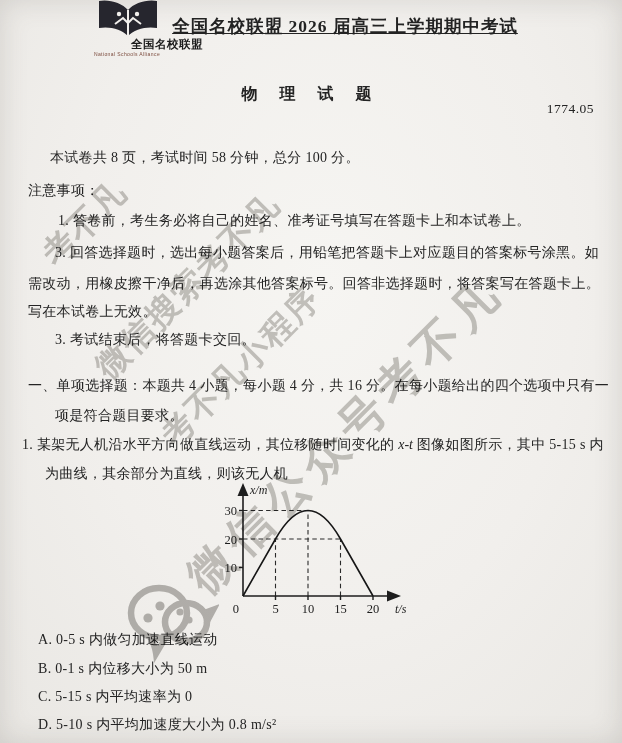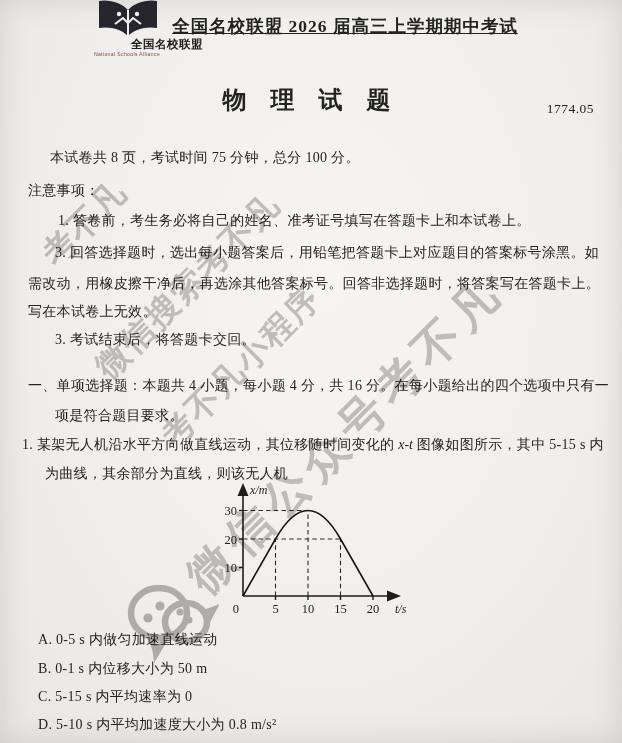--- a/index.html
+++ b/index.html
@@ -14,21 +14,21 @@
   .logo{position:absolute; left:93px; top:0; width:70px; z-index:3;}
   .logo-name{position:absolute; left:127px; top:37px; transform:translateX(-50%);
     font-weight:700; font-size:11.5px; letter-spacing:.5px; white-space:nowrap;
     font-family:"Liberation Sans","DejaVu Sans",sans-serif; color:#1c1c1c; z-index:3;margin-left:40px;}
   .logo-en{position:absolute; left:127px; top:51px; transform:translateX(-50%);
     font-size:5px; letter-spacing:.4px; white-space:nowrap; color:#7b4a3c;
     font-family:"Liberation Sans","DejaVu Sans",sans-serif; z-index:3;}
   .exam-title{position:absolute; left:345px; top:14px; transform:translateX(-50%);
     font-size:17.5px; font-weight:600; letter-spacing:1px; white-space:nowrap; z-index:3;text-decoration:underline;}
   .subject-title{position:absolute; left:50%; top:84px; transform:translateX(-50%);
-    font-size:24px; font-weight:700; letter-spacing:9px; white-space:nowrap; z-index:3;}
+    font-size:16px; font-weight:700; letter-spacing:9px; white-space:nowrap; z-index:3;}
   .date{position:absolute; right:28px; top:101px; font-size:13.5px; letter-spacing:.5px; z-index:3;}
   
   .bline{position:absolute; font-size:14px; letter-spacing:.3px; white-space:nowrap; z-index:3; color:#242424;}
   .bline.bold{font-weight:400;}
   .bline .italic{font-style:italic; letter-spacing:0;}
   
   .wm{position:absolute; transform-origin:0 0; white-space:nowrap; z-index:6;
     font-family:"Liberation Sans","DejaVu Sans",sans-serif; font-weight:700;
     color:#9a9894; opacity:.55; mix-blend-mode:multiply; pointer-events:none;}
   .wechat{position:absolute; left:119px; top:580px; z-index:6; opacity:.62; mix-blend-mode:multiply;}
@@ -50,21 +50,21 @@
     <path d="M22 24 L30 18 L35 23 L40 18 L48 24" stroke="#f1efec" stroke-width="2" fill="none"></path>
   </svg>
   <div class="logo-name">全国名校联盟</div>
   <div class="logo-en">National Schools Alliance</div>
 
   <div class="exam-title">全国名校联盟 2026 届高三上学期期中考试</div>
   <div class="subject-title">物 理 试 题</div>
   <div class="date">1774.05</div>
 
   <div>
-      <div class="bline" style="left: 50px; top: 149px;"><span>本试卷共 8 页，考试时间 75 分钟，总分 100 分。</span></div>
+      <div class="bline" style="left: 50px; top: 149px;"><span>本试卷共 8 页，考试时间 58 分钟，总分 100 分。</span></div>
       <div class="bline bold" style="left: 28px; top: 182px;"><span>注意事项：</span></div>
       <div class="bline" style="left: 58px; top: 212px; text-align: center;"><span>1. 答卷前，考生务必将自己的姓名、准考证号填写在答题卡上和本试卷上。</span></div>
       <div class="bline" style="left: 55px; top: 244px;"><span>3. 回答选择题时，选出每小题答案后，用铅笔把答题卡上对应题目的答案标号涂黑。如</span></div>
       <div class="bline" style="left: 28px; top: 275px;"><span>需改动，用橡皮擦干净后，再选涂其他答案标号。回答非选择题时，将答案写在答题卡上。</span></div>
       <div class="bline" style="left: 28px; top: 303px;"><span>写在本试卷上无效。</span></div>
       <div class="bline" style="left: 55px; top: 331px; text-align: center;"><span>3. 考试结束后，将答题卡交回。</span></div>
       <div class="bline bold" style="left: 28px; top: 377px; text-align: right;"><span>一、单项选择题：本题共 4 小题，每小题 4 分，共 16 分。在每小题给出的四个选项中只有一</span></div>
       <div class="bline bold" style="left: 55px; top: 407px;"><span>项是符合题目要求。</span></div>
       <div class="bline" style="left: 22px; top: 436px;"><span>1. 某架无人机沿水平方向做直线运动，其位移随时间变化的 </span><span class="italic">x-t</span><span> 图像如图所示，其中 5-15 s 内</span></div>
       <div class="bline" style="left: 45px; top: 465px;"><span>为曲线，其余部分为直线，则该无人机</span></div>

